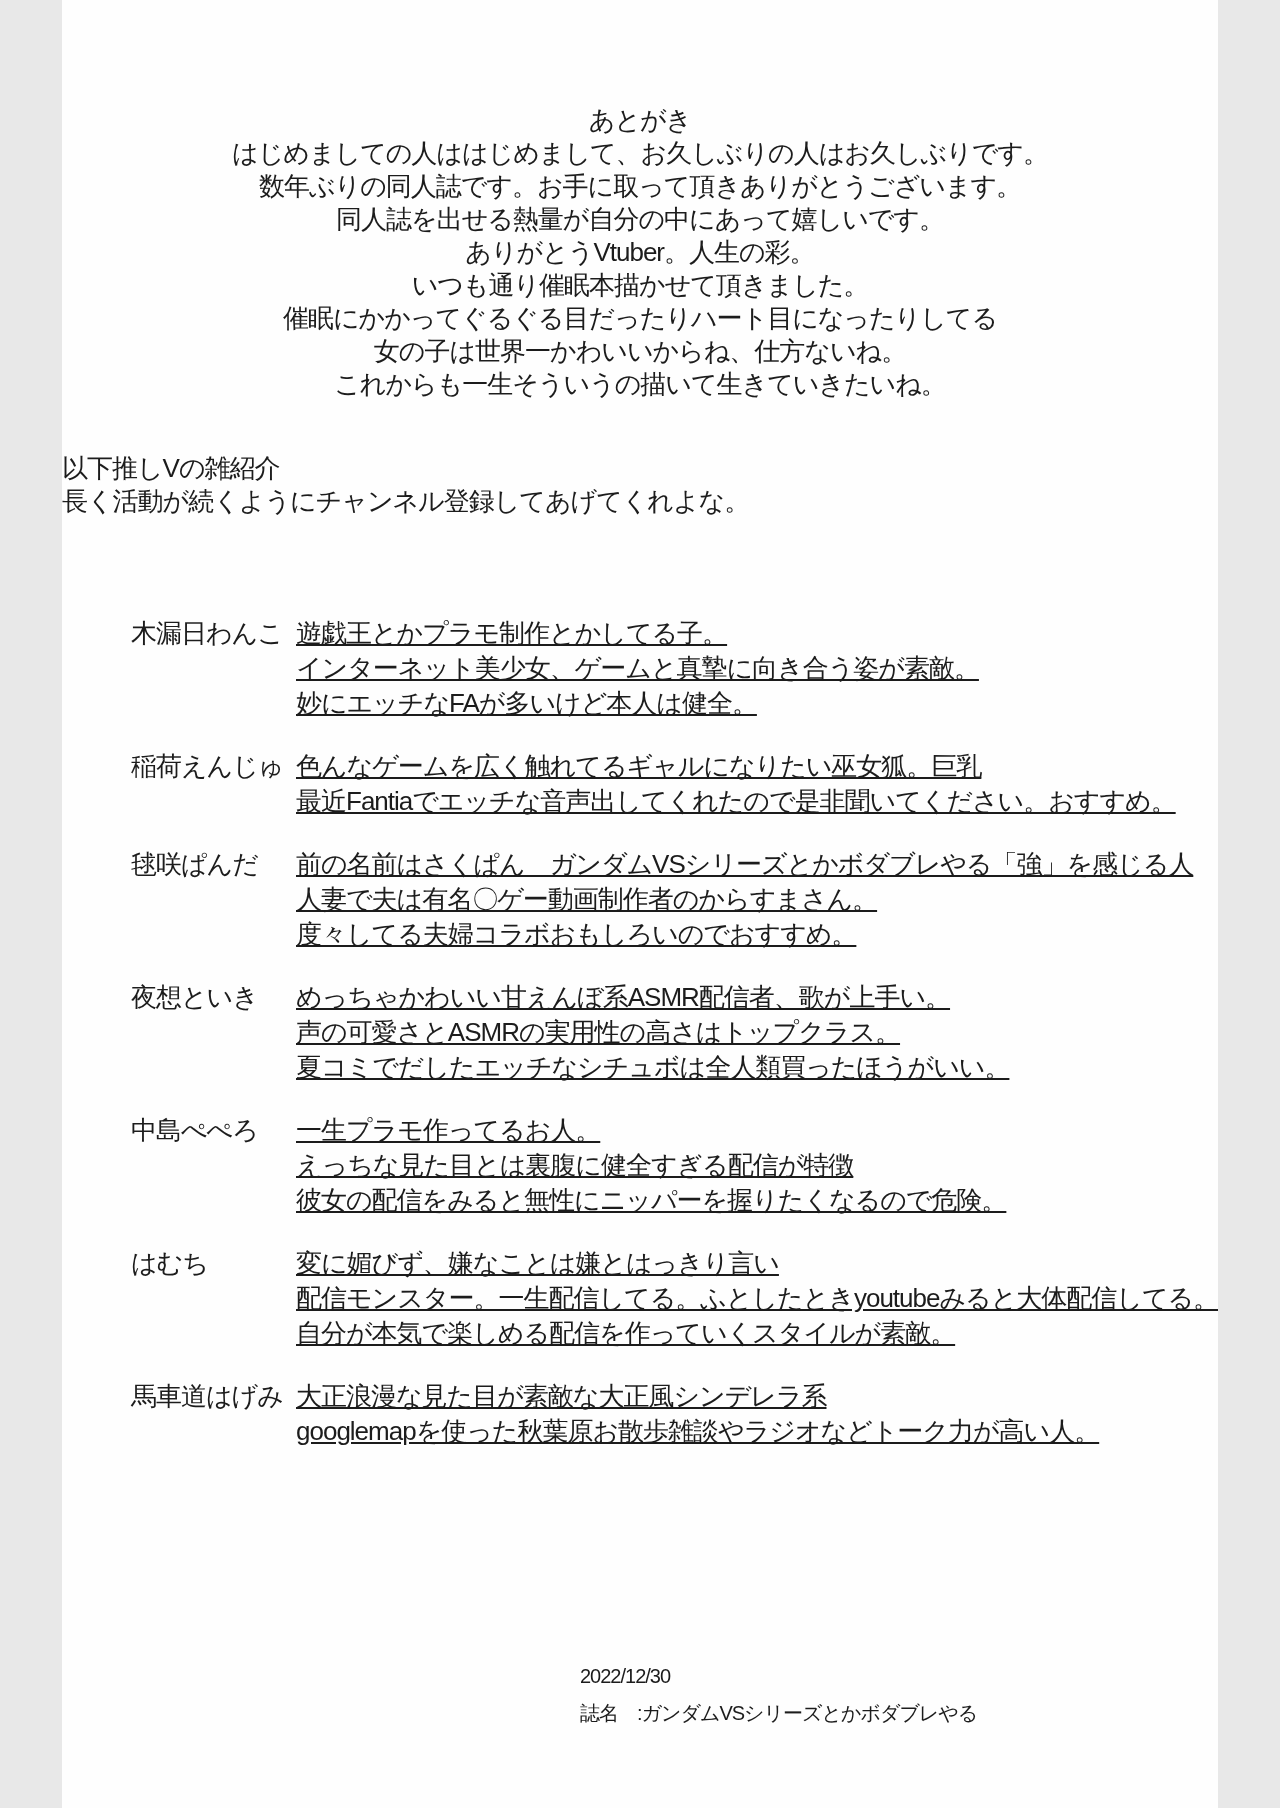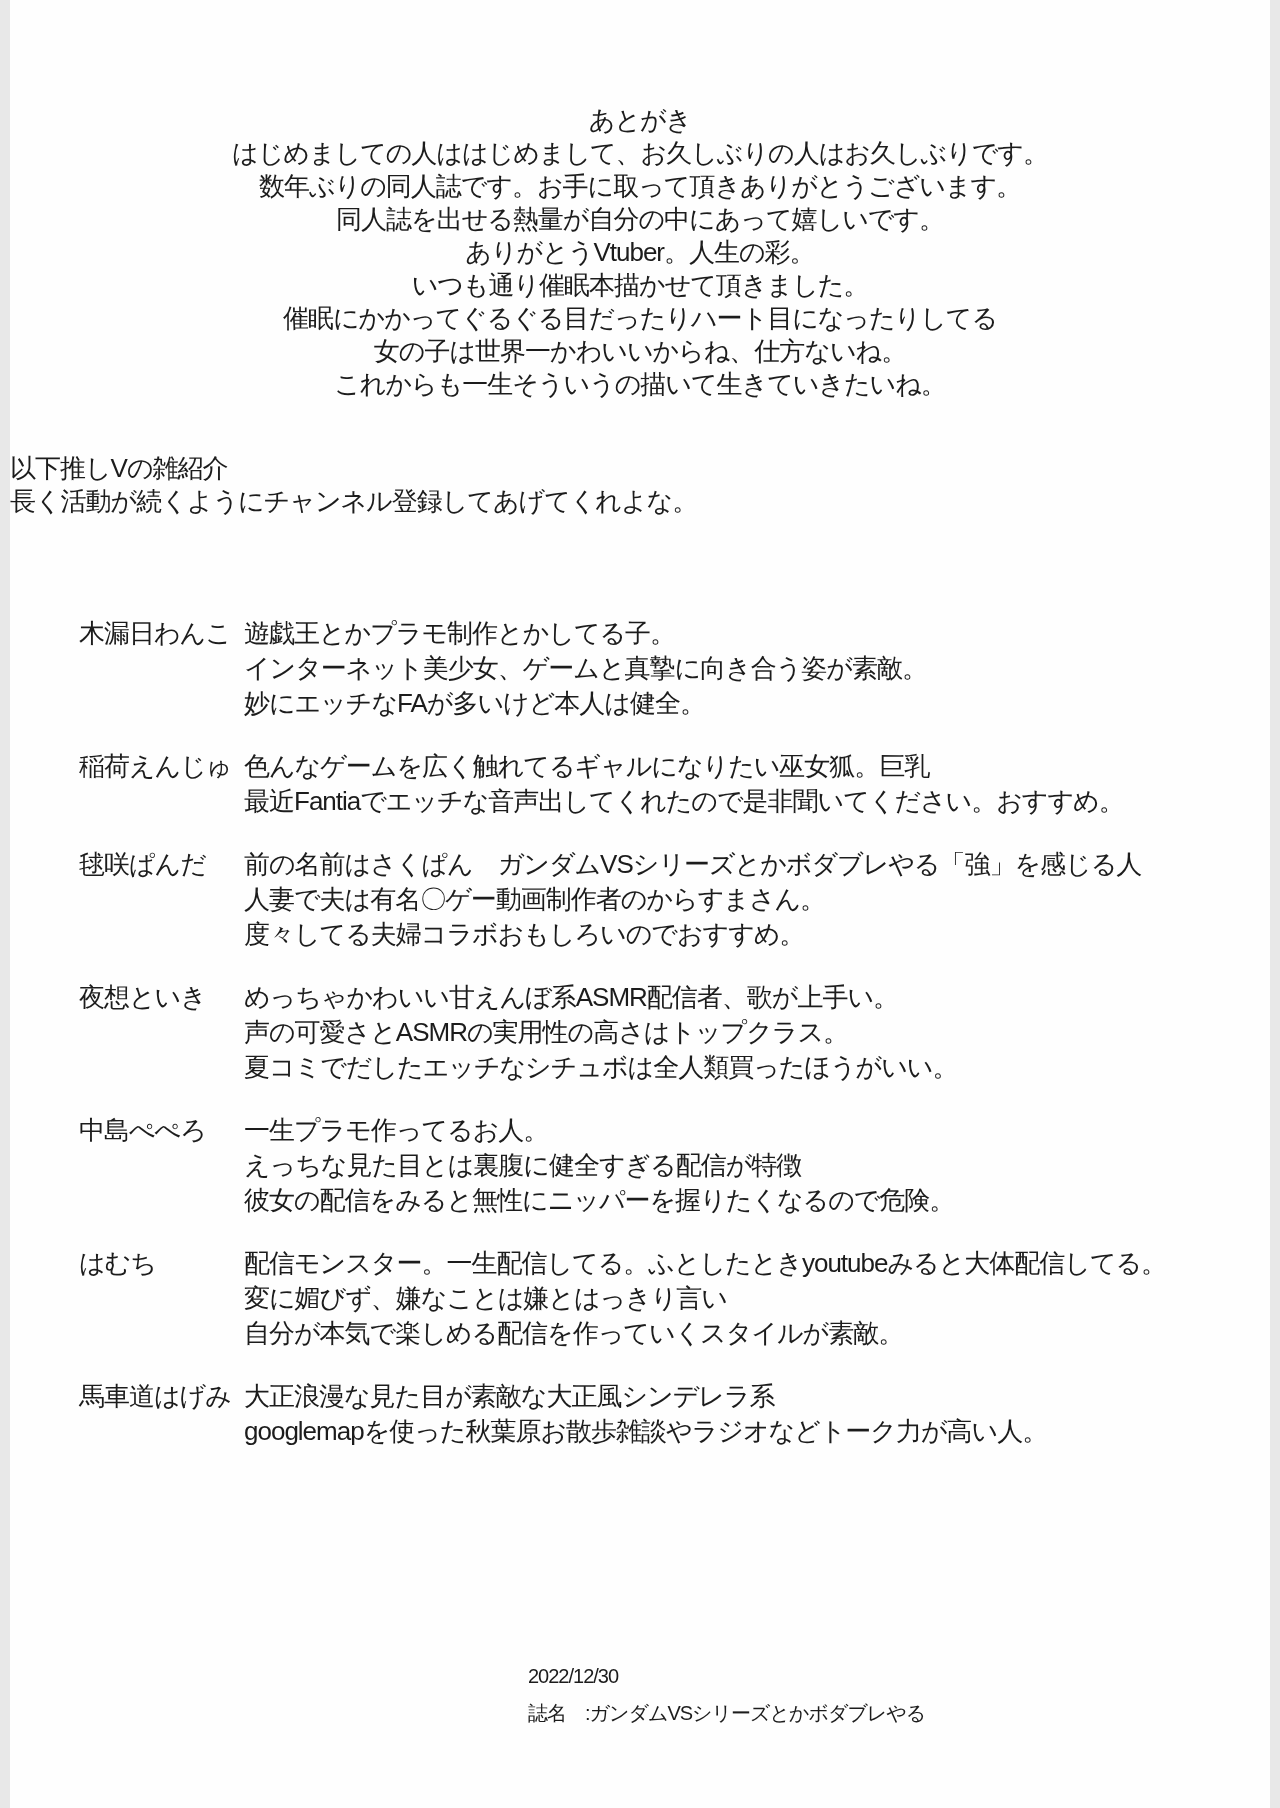--- a/index.html
+++ b/index.html
@@ -1,19 +1,19 @@
 <!DOCTYPE html>
 <html><head>
 <meta charset="utf-8">
 <style>
   * { margin: 0; padding: 0; box-sizing: border-box; }
   html, body { background: #e8e8e8; }
   .page {
     position: relative;
-    width: 1260px;
+    width: 1156px;
     height: 1808px;
     margin: 0 auto;
     background: #fefefe;
     color: #1c1c1c;
     font-family: "Liberation Sans", "DejaVu Sans", sans-serif;
     overflow: hidden;
   }
   .intro-block {
     position: absolute;
     top: 104px;
@@ -47,21 +47,21 @@
     align-items: flex-start;
     margin-bottom: 28px;
     font-size: 26px;
     line-height: 35px;
     letter-spacing: -1px;
   }
   .entry-name {
     flex: 0 0 165px;
     white-space: nowrap;
   }
-  .entry-desc { flex: 1; }
+  .entry-desc { flex: 1; text-decoration: underline; }
   .desc-line { white-space: nowrap; }
   .footer-block {
     position: absolute;
     top: 1658px;
     left: 518px;
     font-size: 20px;
     line-height: 37px;
     letter-spacing: -1px;
   }
   .footer-line { white-space: nowrap; }
@@ -130,22 +130,22 @@
       <div class="entry-desc">
         <div class="desc-line">一生プラモ作ってるお人。</div>
         <div class="desc-line">えっちな見た目とは裏腹に健全すぎる配信が特徴</div>
         <div class="desc-line">彼女の配信をみると無性にニッパーを握りたくなるので危険。</div>
       </div>
     </div>
 
     <div class="entry">
       <div class="entry-name">はむち</div>
       <div class="entry-desc">
+        <div class="desc-line">変に媚びず、嫌なことは嫌とはっきり言い</div>
         <div class="desc-line">配信モンスター。一生配信してる。ふとしたときyoutubeみると大体配信してる。</div>
-        <div class="desc-line">変に媚びず、嫌なことは嫌とはっきり言い</div>
         <div class="desc-line">自分が本気で楽しめる配信を作っていくスタイルが素敵。</div>
       </div>
     </div>
 
     <div class="entry">
       <div class="entry-name">馬車道はげみ</div>
       <div class="entry-desc">
         <div class="desc-line">大正浪漫な見た目が素敵な大正風シンデレラ系</div>
         <div class="desc-line">googlemapを使った秋葉原お散歩雑談やラジオなどトーク力が高い人。</div>
       </div>

